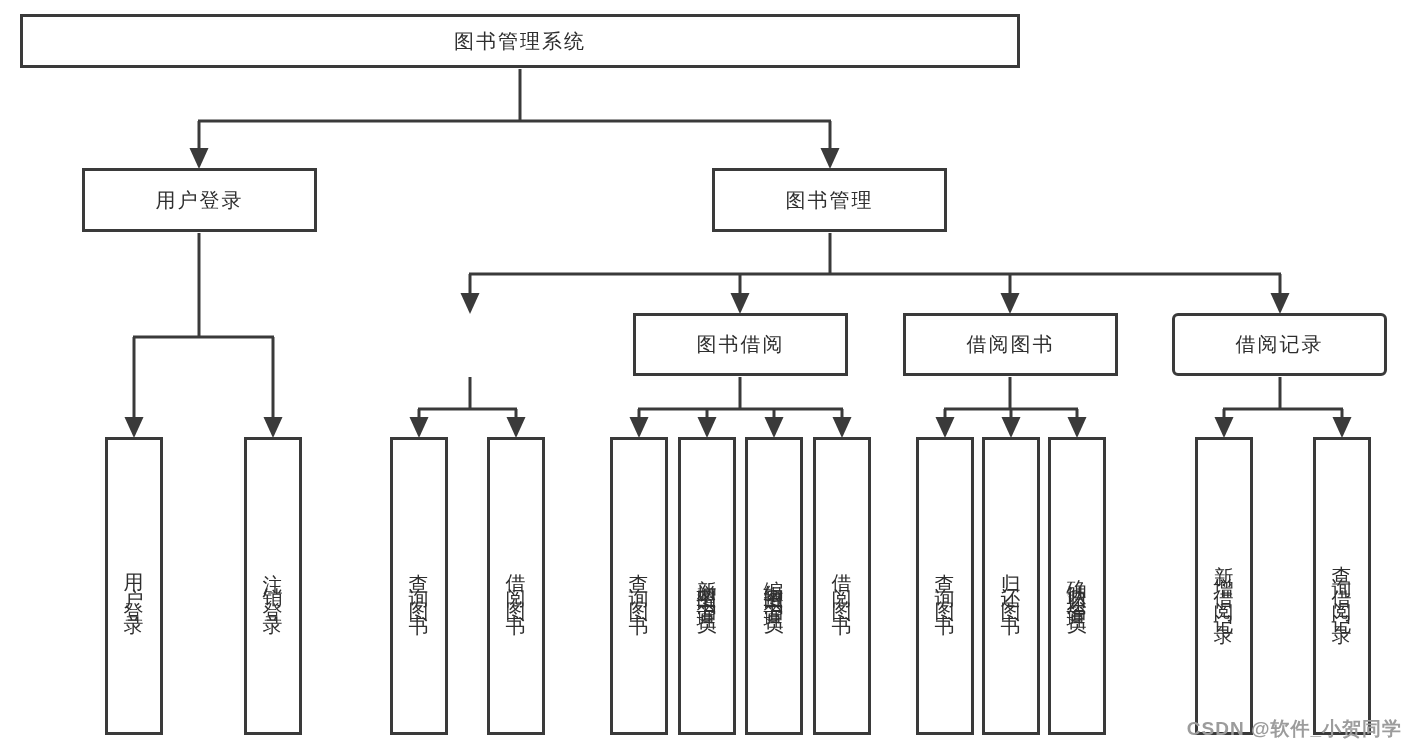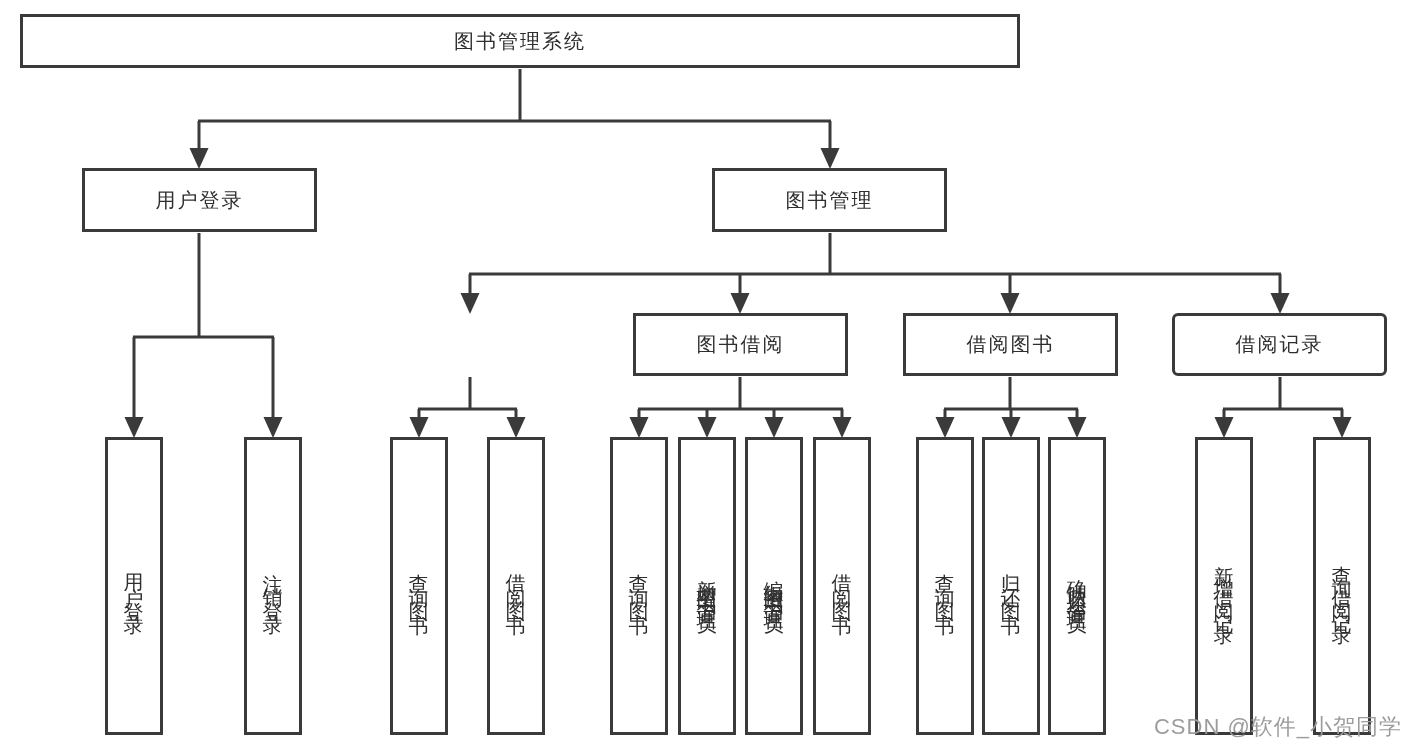--- a/index.html
+++ b/index.html
@@ -32,21 +32,21 @@
   .leaf   {top:437px;width:58px;height:298px;}
   .n-lf-0 {left:105px;}  .n-lf-1 {left:244px;}
   .n-lf-2 {left:390px;}  .n-lf-3 {left:487px;}
   .n-lf-4 {left:610px;}  .n-lf-5 {left:678px;}
   .n-lf-6 {left:745px;}  .n-lf-7 {left:813px;}
   .n-lf-8 {left:916px;}  .n-lf-9 {left:982px;}
   .n-lf-10{left:1048px;} .n-lf-11{left:1195px;}
   .n-lf-12{left:1313px;}
   .watermark{
     position:absolute;right:3px;bottom:5px;z-index:5;
-    font-size:22px;letter-spacing:1px;color:var(--wm);white-space:nowrap;
+    font-size:19px;letter-spacing:1px;color:var(--wm);white-space:nowrap;font-weight:bold;
   }
 </style>
 </head>
 <body>
 
 <div class="canvas">
 
   <svg id="connectors" width="1405" height="747" viewBox="0 0 1405 747">
       <line x1="520" y1="69" x2="520" y2="121" stroke="#3a3a3a" stroke-width="3"></line>
       <line x1="198" y1="121" x2="831" y2="121" stroke="#3a3a3a" stroke-width="3"></line>

